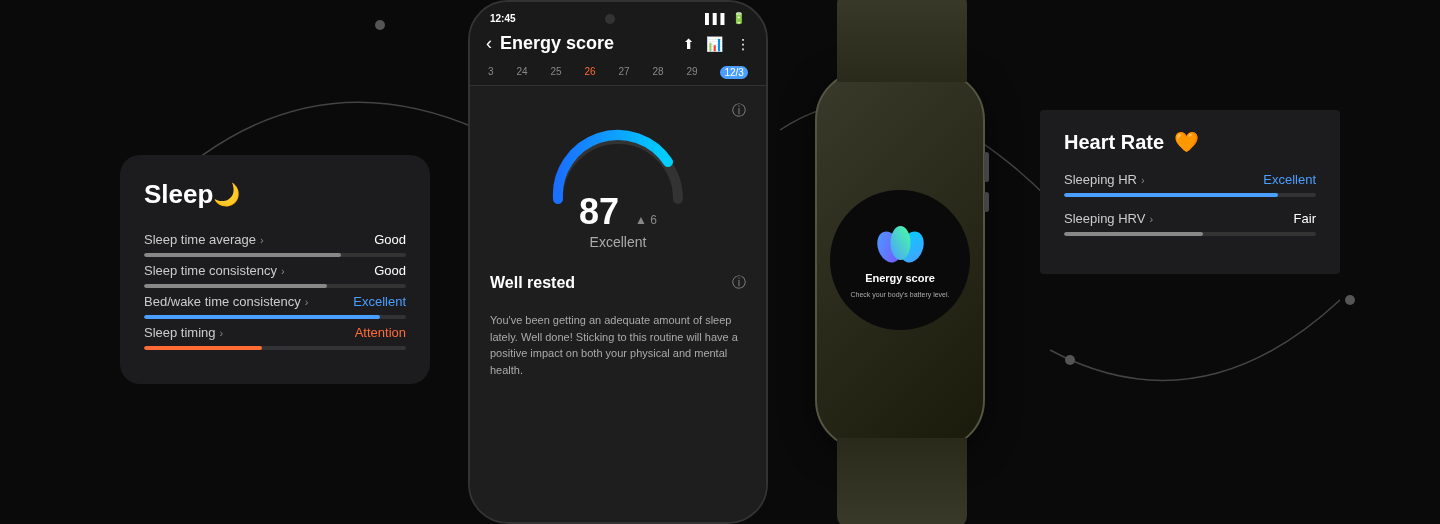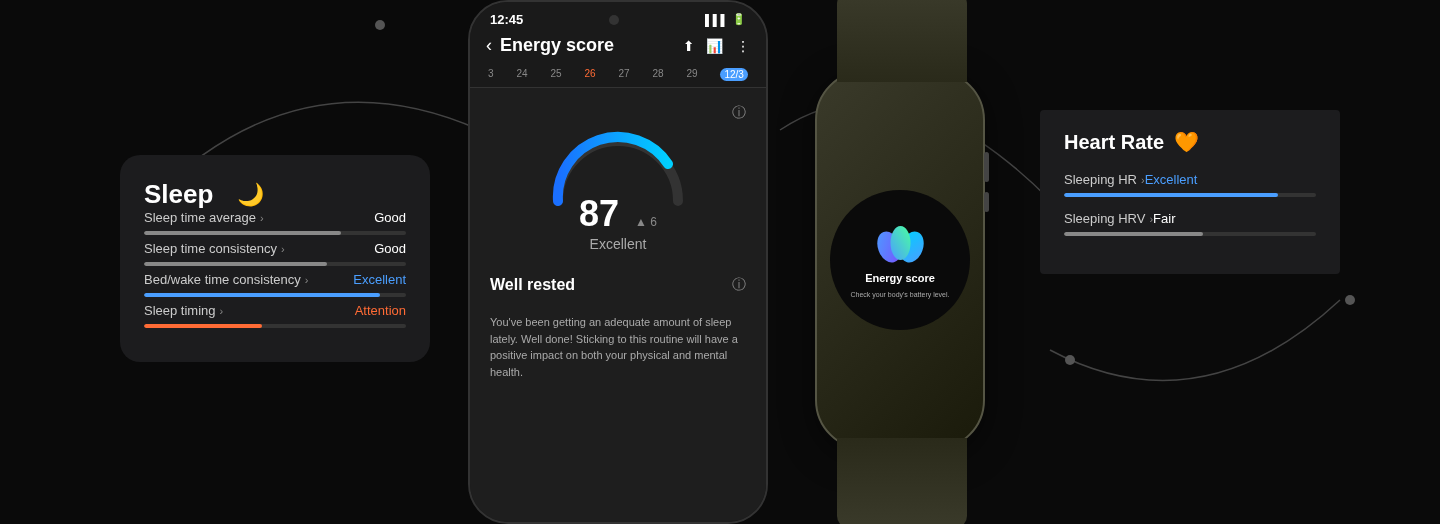--- a/index.html
+++ b/index.html
@@ -26,21 +26,22 @@
       left: 120px;
       top: 155px;
       width: 310px;
       background: #1c1c1e;
       border-radius: 20px;
       padding: 24px 24px 28px;
     }
     .sleep-card .card-title {
       display: flex;
       align-items: center;
-      gap: 24px;
+      gap: 0;
+      margin-bottom: 22px;
     }
     .sleep-card .card-title h2 {
       color: #ffffff;
       font-size: 26px;
       font-weight: 600;
     }
     .moon-icon {
       font-size: 22px;
     }
     .metric-row {
@@ -103,21 +104,21 @@
     .phone-notch-area {
       background: #1a1a1a;
       padding: 10px 20px 0;
       display: flex;
       justify-content: space-between;
       align-items: center;
       flex-shrink: 0;
     }
     .phone-time {
       color: #fff;
-      font-size: 13px;
+      font-size: 10px;
       font-weight: 600;
     }
     .phone-status-icons {
       display: flex;
       align-items: center;
       gap: 4px;
       color: #fff;
       font-size: 11px;
     }
     .phone-camera {
@@ -364,21 +365,21 @@
       font-weight: 700;
     }
     .heart-emoji {
       font-size: 20px;
     }
     .hr-metric-row {
       margin-bottom: 14px;
     }
     .hr-metric-header {
       display: flex;
-      justify-content: flex-start;
+      justify-content: space-between;
       align-items: center;
       margin-bottom: 6px;
     }
     .hr-metric-label {
       color: #ccc;
       font-size: 13px;
       display: flex;
       align-items: center;
       gap: 4px;
     }

